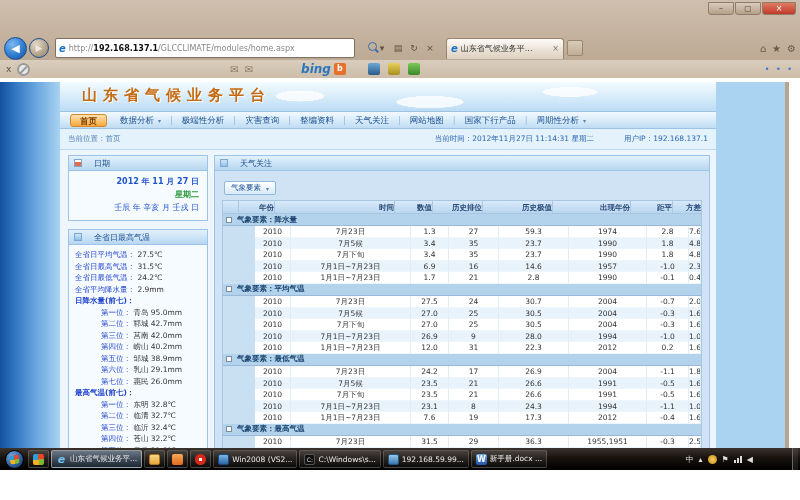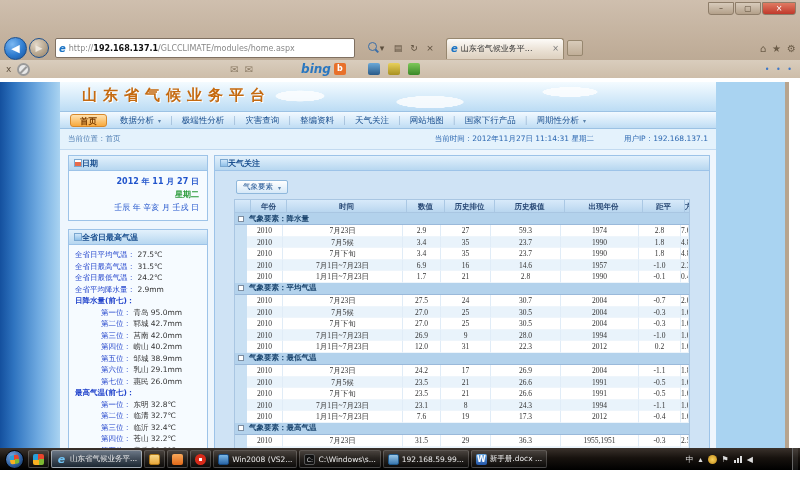--- a/index.html
+++ b/index.html
@@ -75,54 +75,54 @@
 
   #status-row { height:13px; display:flex; align-items:center; background:#e4f2fc; border-bottom:1px solid #c2daf0;
     font-size:7.5px; color:#4a7ab0; padding:10px 8px; }
   #status-right { margin-left:auto; display:flex; gap:30px; color:#2a66b0; }
 
   #body-area { display:flex; padding:5px 6px 0 8px; gap:6px; height:308px; }
 
   
   #sidebar { width:140px; flex:0 0 140px; display:flex; flex-direction:column; gap:8px; }
   .panel { border:1px solid #9dc3e8; background:#f6fbff; }
-  .panel-hd { height:15px; display:flex; align-items:center; gap:0; padding:0 5px;
+  .panel-hd { height:15px; display:flex; align-items:center; gap:12px; padding:0 5px;
     background:linear-gradient(#e3f1fc,#b7d7f0); border-bottom:1px solid #9dc3e8;
-    font-size:8px; font-weight:bold; color:#1a4f8f; }
+    font-size:8px; font-weight:normal; color:#1a4f8f; }
   .ph-ico { width:8px; height:8px; border:1px solid #7aa7d0; background:linear-gradient(#fff 40%,#e86a4a 40%); flex:0 0 auto; }
   .ph-ico2 { width:8px; height:8px; border:1px solid #7aa7d0; background:linear-gradient(#cfe6fa,#8fc0e8); flex:0 0 auto; }
   #date-body { padding:4px 8px 6px 4px; font-size:8px; text-align:right; line-height:13px; }
   .d-blue { color:#2255cc; font-weight:bold; }
   .d-green { color:#2a9a3a; font-weight:bold; }
   .d-dark { color:#333; }
   .d-mix  { color:#2255cc; }
   #weather-body { padding:4px 4px 6px 6px; font-size:7.5px; line-height:11.5px; }
   .w-line { white-space:nowrap; }
   .w-label { color:#2244cc; }
   .w-val { color:#333; }
   .w-sec { color:#2244cc; font-weight:bold; }
   .w-rank { color:#2244cc; margin-left:26px; }
 
   
   #main { flex:1; }
   #main-panel { border:1px solid #9dc3e8; background:#cfe3f5; height:460px; }
-  #main-body { padding:4px 19px;font-family:Liberation Serif, serif; }
+  #main-body { padding:4px 7px; }
   #filter-btn { display:inline-flex; align-items:center; gap:3px; height:14px; padding:0 6px; margin:2px 0 5px 2px;
     background:linear-gradient(#ffffff,#d6e9f8); border:1px solid #8fb8dc; border-radius:2px;
     font-size:7.5px; color:#1a4f8f; cursor:pointer; }
   #grid { background:#c9e0f3; border:1px solid #a9c6e2; }
   .thead { display:grid; grid-template-columns:16px 36px 120px 38px 50px 70px 78px 42px 1fr; height:13px;
     background:linear-gradient(#d8eafa,#b9d6ef); border-bottom:1px solid #a9c6e2; }
-  .thead div { font-size:7.5px; font-weight:bold; color:#2b4b77; text-align:center; line-height:13px;
+  .thead div { font-size:7.5px; font-weight:bold; color:#2b4b77; text-align:right; line-height:13px;
     border-right:1px solid #aac8e4; overflow:hidden; }
   .thead div:last-child { border-right:none; }
   .g-hd { display:flex; align-items:center; height:12px; background:#b3d2ec; border-bottom:1px solid #9ab9da;
     font-size:7.5px; font-weight:bold; color:#1c466f; gap:5px; padding-left:3px; cursor:pointer; }
   .g-chk { width:6px; height:6px; background:#fff; border:1px solid #7d8da0; flex:0 0 auto; }
-  .g-rows { margin-left:12px; background:#fff; }
+  .g-rows { margin-left:32px; background:#fff; }
   .trow { display:grid; grid-template-columns:36px 120px 38px 50px 70px 78px 42px 1fr; height:11.6px; }
   .trow:nth-child(odd) { background:#fff; }
   .trow:nth-child(even) { background:#e9f3fb; }
   .trow div { font-size:7.5px; color:#333; text-align:center; line-height:11.6px;
     border-right:1px solid #e0ecf7; border-bottom:1px solid #eef5fb; overflow:hidden; white-space:nowrap; }
 
   
   #taskbar { position:absolute; top:448px; left:0; width:800px; height:22px;
     background:linear-gradient(#3a322c,#17120e 45%,#000); display:flex; align-items:center; padding:0 2px; }
   #start-orb { width:19px; height:19px; border-radius:50%; flex:0 0 auto; margin:0 3px; position:relative;
@@ -314,21 +314,21 @@
                     <div>方差</div>
                   </div>
                   <div class="g-hd">
                     <span class="g-chk"></span>
                     <span>气象要素：降水量</span>
                   </div>
                   <div class="g-rows">
                     <div class="trow">
                       <div>2010</div>
                       <div>7月23日</div>
-                      <div>2.9</div>
+                      <div>1.3</div>
                       <div>27</div>
                       <div>59.3</div>
                       <div>1974</div>
                       <div>2.8</div>
                       <div>7.6</div>
                     </div>
                     <div class="trow">
                       <div>2010</div>
                       <div>7月5候</div>
                       <div>3.4</div>

